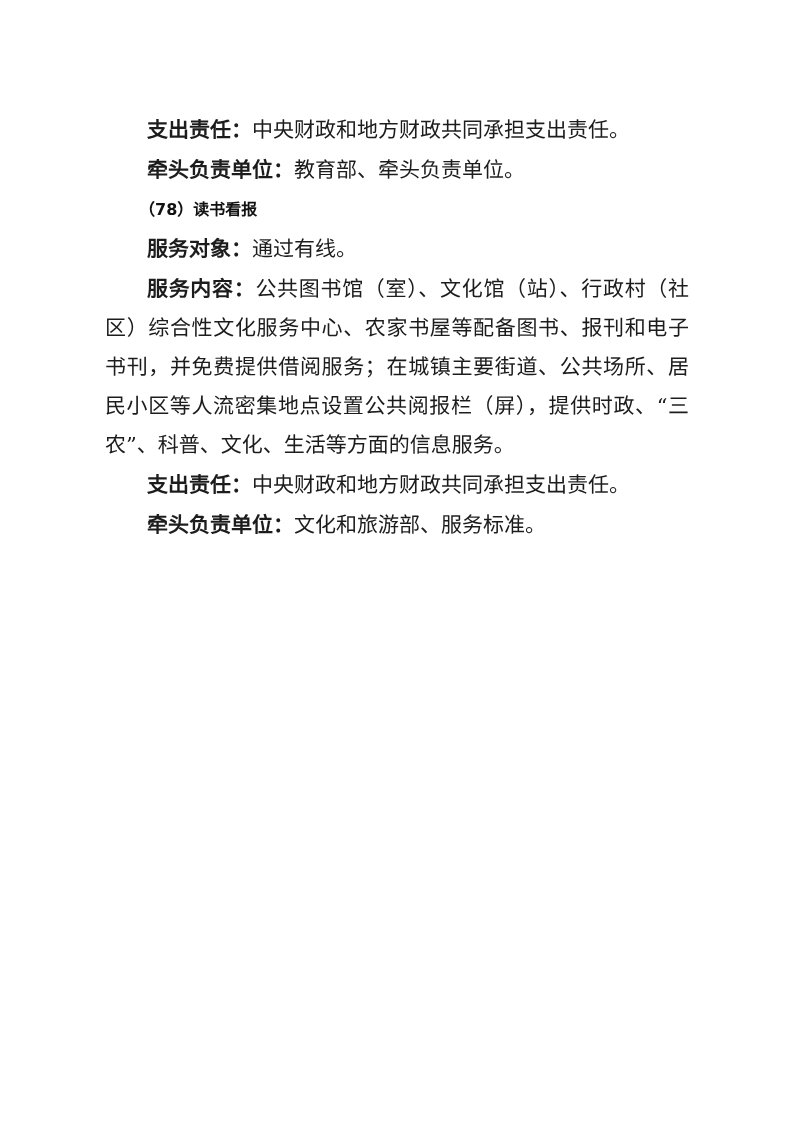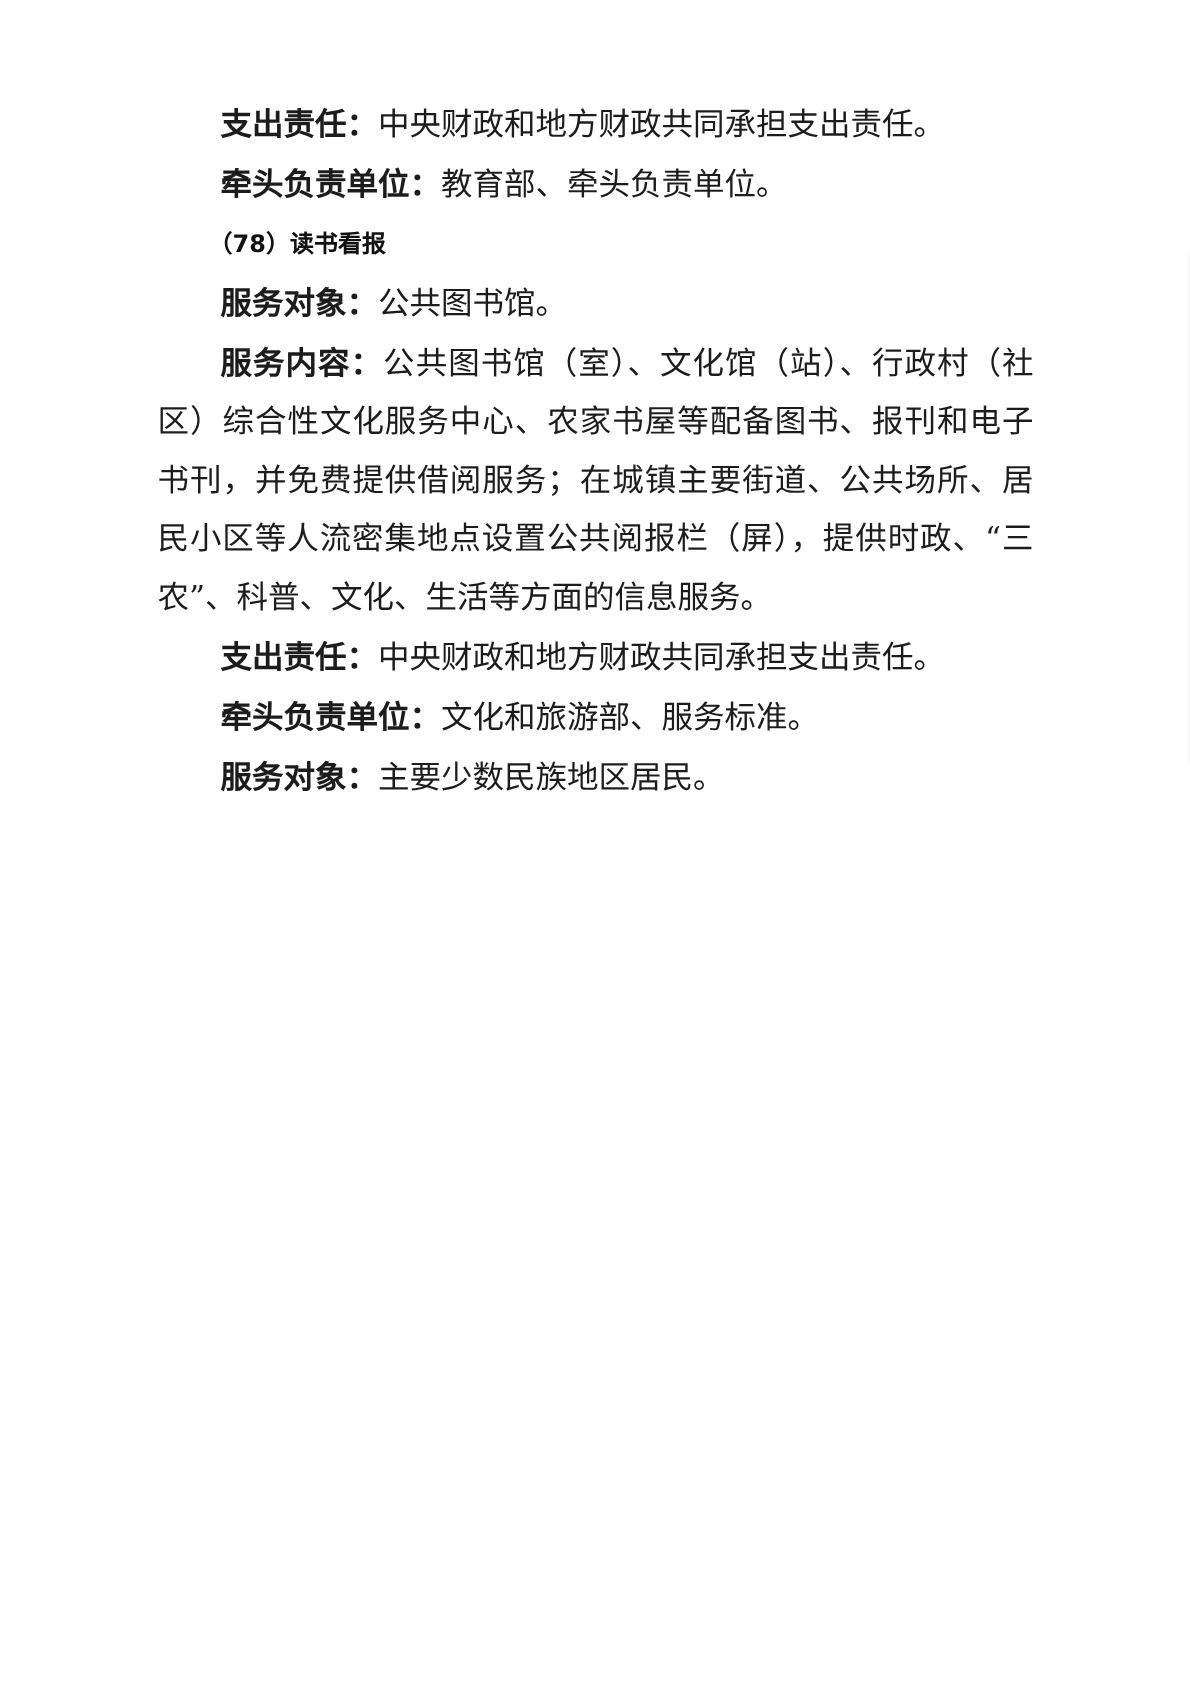--- a/index.html
+++ b/index.html
@@ -3,21 +3,21 @@
 <meta charset="utf-8">
 <style>
   html, body { margin: 0; padding: 0; background: #e9e9e9; }
   .page {
     position: relative;
     width: 793px;
     height: 1122px;
     margin: 0 auto;
     background: #ffffff;
     box-sizing: border-box;
-    padding: 63px 104px 0 105px;
+    padding: 110px 104px 0 105px;
     overflow: hidden;
     font-family: "DejaVu Serif", "Liberation Serif", serif;
     font-size: 21px;
     line-height: 39px;
     color: #1c1c1c;
   }
   .para {
     margin: 0;
     text-align: justify;
     text-justify: inter-ideograph;
@@ -41,27 +41,26 @@
 <body>
 
 <div class="page">
 
   <p class="para"><span class="label">支出责任：</span><span class="body-text">中央财政和地方财政共同承担支出责任。</span></p>
 
   <p class="para"><span class="label">牵头负责单位：</span><span class="body-text">教育部、牵头负责单位。</span></p>
 
   <h3 class="heading">（78）读书看报</h3>
 
-  <p class="para"><span class="label">服务对象：</span><span class="body-text">公共图书馆。</span></p>
+  <p class="para"><span class="label">服务对象：</span><span class="body-text">通过有线。</span></p>
 
   <p class="para"><span class="label">服务内容：</span><span class="body-text">公共图书馆（室）、文化馆（站）、行政村（社区）综合性文化服务中心、农家书屋等配备图书、报刊和电子书刊，并免费提供借阅服务；在城镇主要街道、公共场所、居民小区等人流密集地点设置公共阅报栏（屏），提供时政、“三农”、科普、文化、生活等方面的信息服务。</span></p>
 
 
   <p class="para"><span class="label">支出责任：</span><span class="body-text">中央财政和地方财政共同承担支出责任。</span></p>
 
   <p class="para"><span class="label">牵头负责单位：</span><span class="body-text">文化和旅游部、服务标准。</span></p>
 
 
-  <p class="para"><span class="label">服务对象：</span><span class="body-text">主要少数民族地区居民。</span></p>
 
 
 
 </div>
 
 </body></html>

